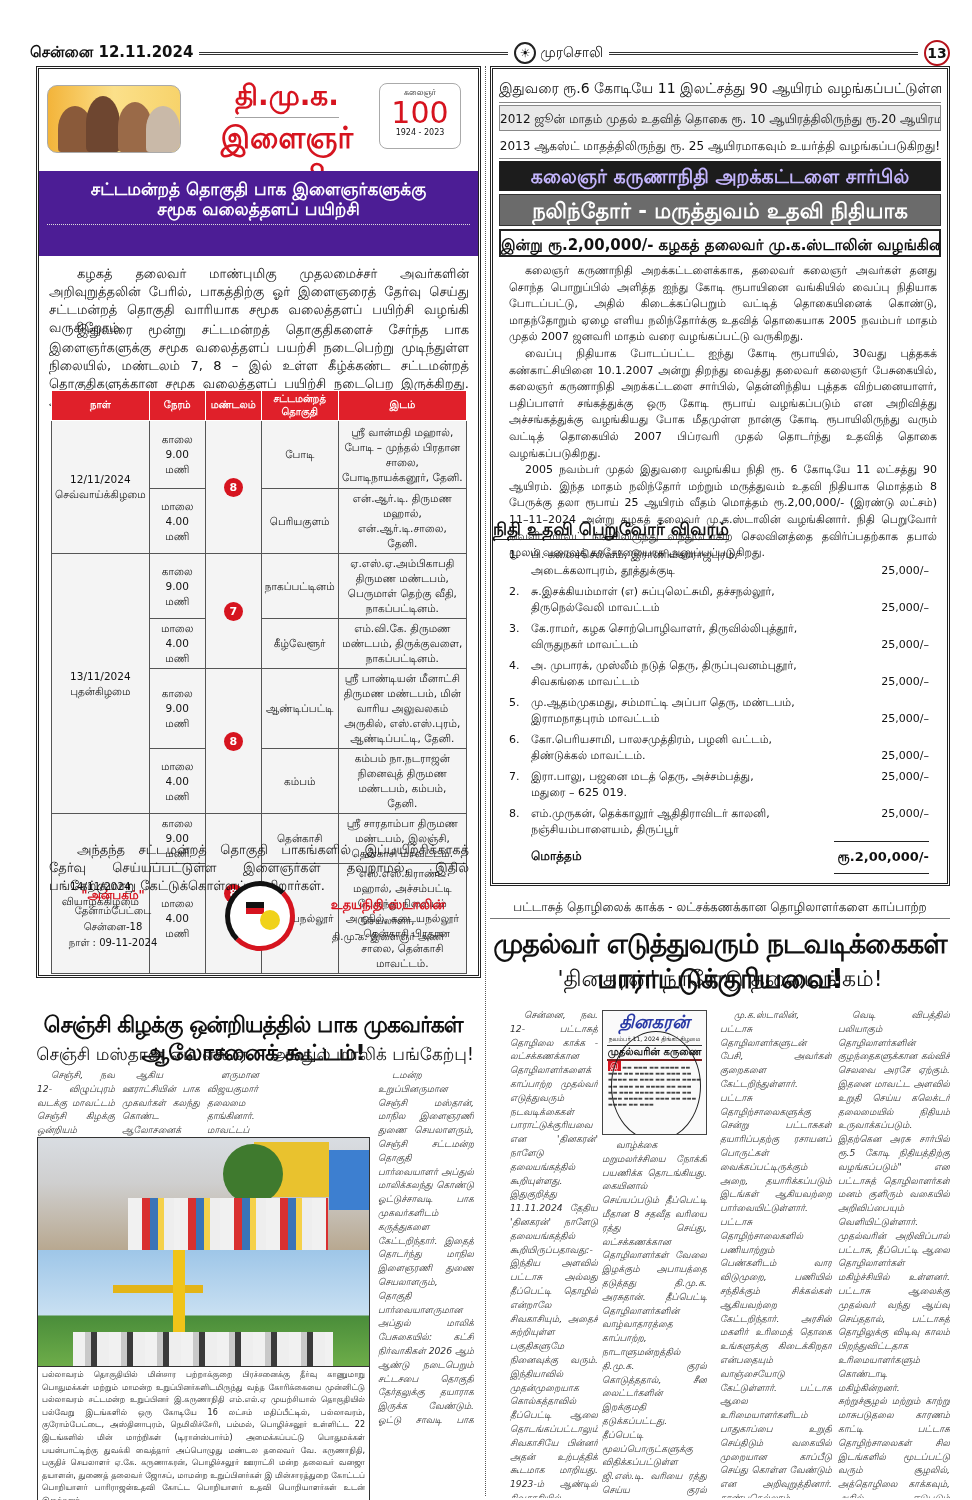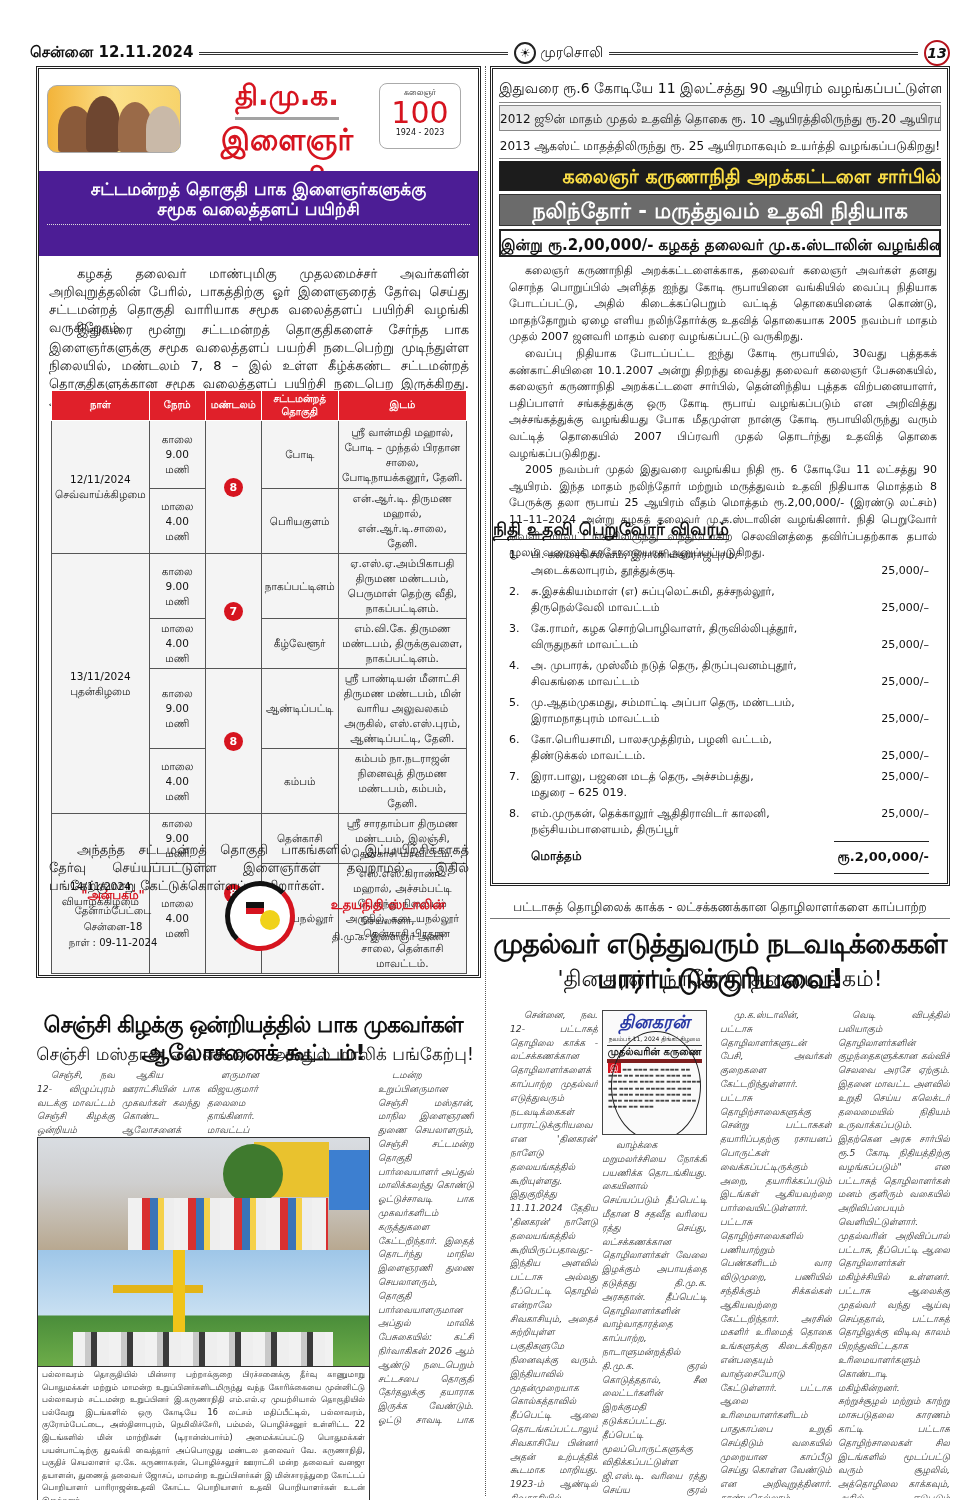--- a/index.html
+++ b/index.html
@@ -5,28 +5,28 @@
 *{box-sizing:border-box;margin:0;padding:0;}
 html,body{width:972px;height:1500px;background:#fff;overflow:hidden;}
 body{font-family:"DejaVu Sans",sans-serif;color:#111;position:relative;}
 .abs{position:absolute;}
 
 .masthead{left:30px;top:40px;width:920px;height:26px;display:flex;align-items:center;font-size:15px;}
 .masthead .date{font-weight:bold;white-space:nowrap;}
 .masthead .rule{flex:1;border-top:3px double #333;margin:0 6px;}
 .masthead .logo{width:22px;height:22px;border:2px solid #222;border-radius:50%;font-size:12px;display:flex;align-items:center;justify-content:center;}
 .masthead .paper{font-size:14px;margin-left:4px;white-space:nowrap;}
-.masthead .pageno{width:26px;height:26px;border:2px solid #b5121b;border-radius:50%;font-weight:bold;font-size:14px;display:flex;align-items:center;justify-content:center;font-style:italic;}
+.masthead .pageno{width:26px;height:26px;border:2px solid #b5121b;border-radius:50%;font-weight:bold;font-size:14px;display:flex;align-items:center;justify-content:center;}
 
 .lp{left:36px;top:66px;width:445px;height:912px;border:3px double #222;background:#fff;}
 .lp-head{position:absolute;left:8px;top:10px;width:430px;height:90px;}
 .portrait{position:absolute;left:0;top:6px;width:134px;height:68px;border:1px solid #aaa;border-radius:10px;background:linear-gradient(90deg,#f3b43a,#fbe08a,#f7d36b);overflow:hidden;}
 .portrait .face{position:absolute;bottom:0;width:34px;height:52px;border-radius:50% 50% 10% 10%;background:#8a5a3a;}
 .title-dmk{position:absolute;left:150px;top:0;width:180px;text-align:center;color:#d6141f;font-weight:bold;}
-.title-dmk .t1{font-size:28px;border-bottom:3px solid #a3a3a3;padding-bottom:2px;display:inline-block;}
+.title-dmk .t1{font-size:28px;border-bottom:1px solid #a3a3a3;padding-bottom:2px;display:inline-block;}
 .title-dmk .t2{font-size:30px;border-bottom:1px solid #555;display:inline-block;margin-top:2px;}
 .badge100{position:absolute;right:16px;top:4px;width:82px;height:66px;border:1px solid #aaa;border-radius:8px;text-align:center;font-size:8px;}
 .badge100 .big{font-size:30px;font-weight:normal;line-height:30px;color:#111;}
 .badge100 .big span{color:#d6141f;}
 .bluebar{position:absolute;left:0;top:102px;width:439px;height:85px;background:#4c1d95;color:#fff;text-align:center;}
 .bluebar .h1{font-size:17px;font-weight:bold;padding-top:8px;line-height:20px;}
 .bluebar .sep{border-top:1px dotted #ddd;margin:5px 8px 0 8px;}
 .bluebar .h2{font-size:14px;font-weight:bold;margin-top:4px;}
 .bluebar .h2 .yl{color:#ffe100;font-size:20px;}
 .lp-para{position:absolute;left:10px;width:420px;font-size:13px;line-height:18px;text-align:justify;text-indent:28px;}
@@ -42,21 +42,21 @@
 .lp-foot .emb .sun{position:absolute;left:30px;top:24px;width:20px;height:20px;border-radius:50%;background:#f0d21a;}
 .lp-foot .emb .flag{position:absolute;left:16px;top:16px;width:18px;height:12px;background:linear-gradient(#111 50%,#d6141f 50%);}
 .lp-foot .r{position:absolute;right:6px;top:10px;width:150px;text-align:center;font-size:10px;line-height:16px;}
 .lp-foot .r .red{color:#d6141f;font-weight:bold;font-size:13px;}
 
 .rp{left:490px;top:66px;width:460px;height:820px;border:3px double #222;}
 .strip{position:absolute;left:6px;width:442px;text-align:center;white-space:nowrap;overflow:hidden;}
 .strip1{top:4px;height:30px;font-size:14px;line-height:30px;border-bottom:1px solid #888;}
 .strip2{top:36px;height:26px;font-size:12px;line-height:26px;background:#e9e9e9;border:1px solid #888;}
 .strip3{top:64px;height:26px;font-size:12px;line-height:26px;border-bottom:1px solid #888;}
-.strip4{top:92px;height:30px;font-size:19px;line-height:30px;background:#1c1c1c;color:#fde047;font-weight:bold;text-align:right;}
+.strip4{top:92px;height:30px;font-size:19px;line-height:30px;background:#1c1c1c;color:#c4b5fd;font-weight:bold;}
 .strip5{top:125px;height:32px;font-size:21px;line-height:32px;background:#6b6b6b;color:#fff;font-weight:bold;border:1px solid #333;}
 .strip6{top:160px;height:28px;font-size:15px;line-height:28px;font-weight:bold;border:2px solid #222;}
 .rp-body{position:absolute;left:16px;top:194px;width:428px;font-size:11px;line-height:16.6px;text-align:justify;}
 .rp-body p{text-indent:16px;}
 .rp-sub{position:absolute;left:0;width:454px;top:450px;text-align:left;font-size:17px;font-weight:bold;}
 .rp-sub span{border-bottom:1px solid #222;}
 .list{position:absolute;left:16px;top:478px;width:420px;font-size:11px;line-height:16px;}
 .li{position:relative;height:37px;}
 .li .n{position:absolute;left:0;top:0;width:20px;}
 .li .t{position:absolute;left:22px;top:0;width:300px;}
@@ -68,21 +68,21 @@
 .tot .ln2{position:absolute;right:0;top:34px;width:95px;border-top:1px solid #222;}
 
 .rb-kick{left:490px;top:900px;width:460px;text-align:center;font-size:12px;border-bottom:1px solid #777;padding-bottom:3px;}
 .rb-head{left:490px;top:928px;width:460px;text-align:center;font-size:27px;font-weight:bold;letter-spacing:-1px;}
 .rb-sub{left:490px;top:966px;width:460px;text-align:center;font-size:22px;}
 .col{position:absolute;font-size:9.2px;line-height:13.8px;text-align:justify;color:#333;font-style:italic;overflow:hidden;}
 .col p{text-indent:14px;}
 .clip{left:602px;top:1010px;width:105px;height:125px;border:1px solid #444;background:#fafafa;overflow:hidden;}
 .clip .mh{color:#2a3aa6;font-weight:bold;font-size:18px;text-align:center;font-style:italic;}
 .clip .dt{font-size:6px;text-align:center;}
-.clip .cap{font-size:10px;font-weight:bold;text-align:center;border-top:1px solid #333;border-bottom:4px solid #7f1d1d;margin:2px 4px;}
+.clip .cap{font-size:10px;font-weight:bold;text-align:center;border-top:1px solid #333;border-bottom:2px solid #7f1d1d;margin:2px 4px;}
 .clip .body{font-size:5px;line-height:6.2px;margin:2px 5px;color:#444;}
 .clip .ring{position:absolute;left:8px;top:20px;width:90px;height:110px;border:1px solid #222;border-radius:50%;}
 
 .lb-head{left:18px;top:1012px;width:470px;text-align:center;font-size:22px;font-weight:bold;letter-spacing:-1px;}
 .lb-sub{left:30px;top:1044px;width:450px;text-align:center;font-size:17px;}
 .photo{left:37px;top:1137px;width:333px;height:230px;border:1px solid #333;overflow:hidden;}
 .photo .p1{position:absolute;left:0;top:0;width:100%;height:112px;background:linear-gradient(180deg,#d9dde2 0%,#cfcfcf 40%,#b8a890 100%);}
 .photo .p1 .bld{position:absolute;right:40px;top:4px;width:75px;height:55px;background:#e9c22e;}
 .photo .p1 .bld2{position:absolute;right:0;top:12px;width:40px;height:60px;background:#3d7fd0;}
 .photo .p1 .tree{position:absolute;left:185px;top:6px;width:60px;height:60px;border-radius:50%;background:#3f7a2e;}

